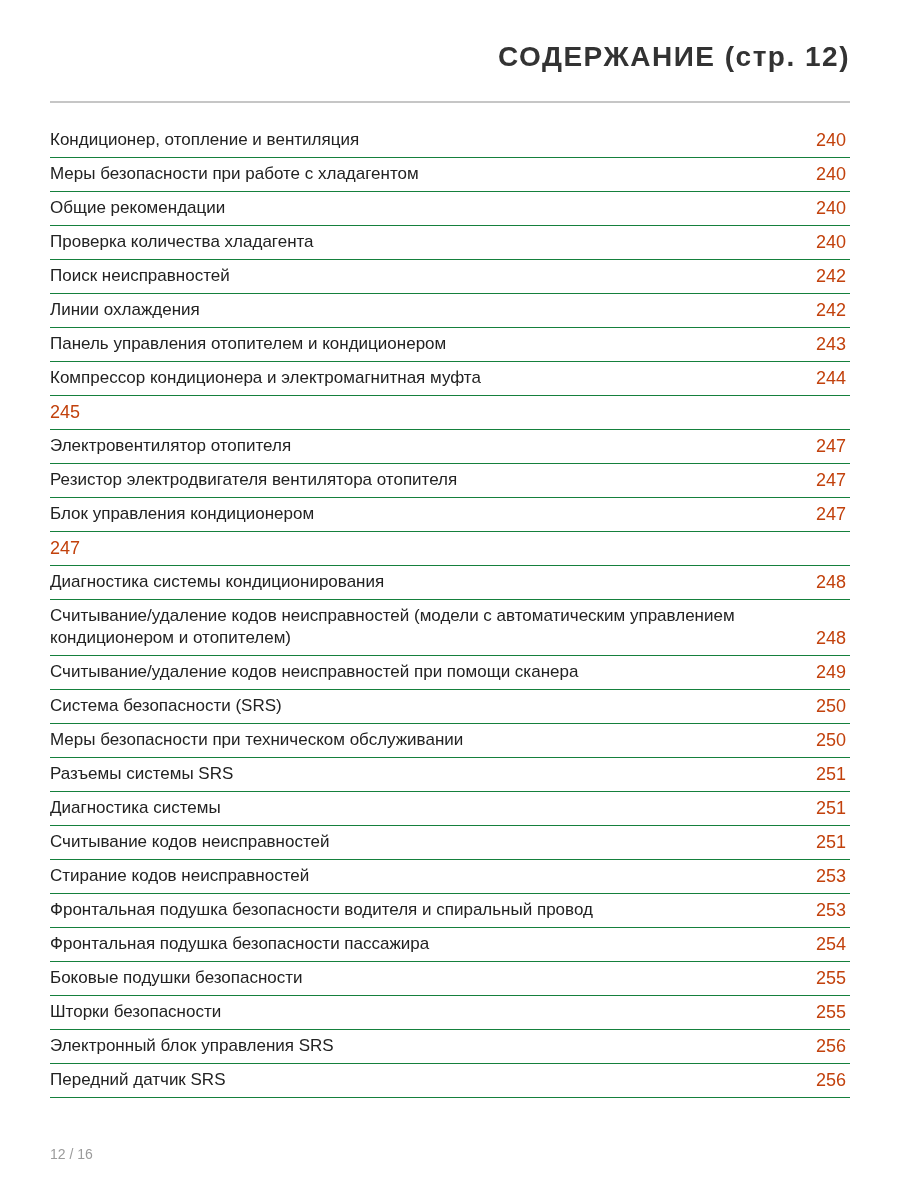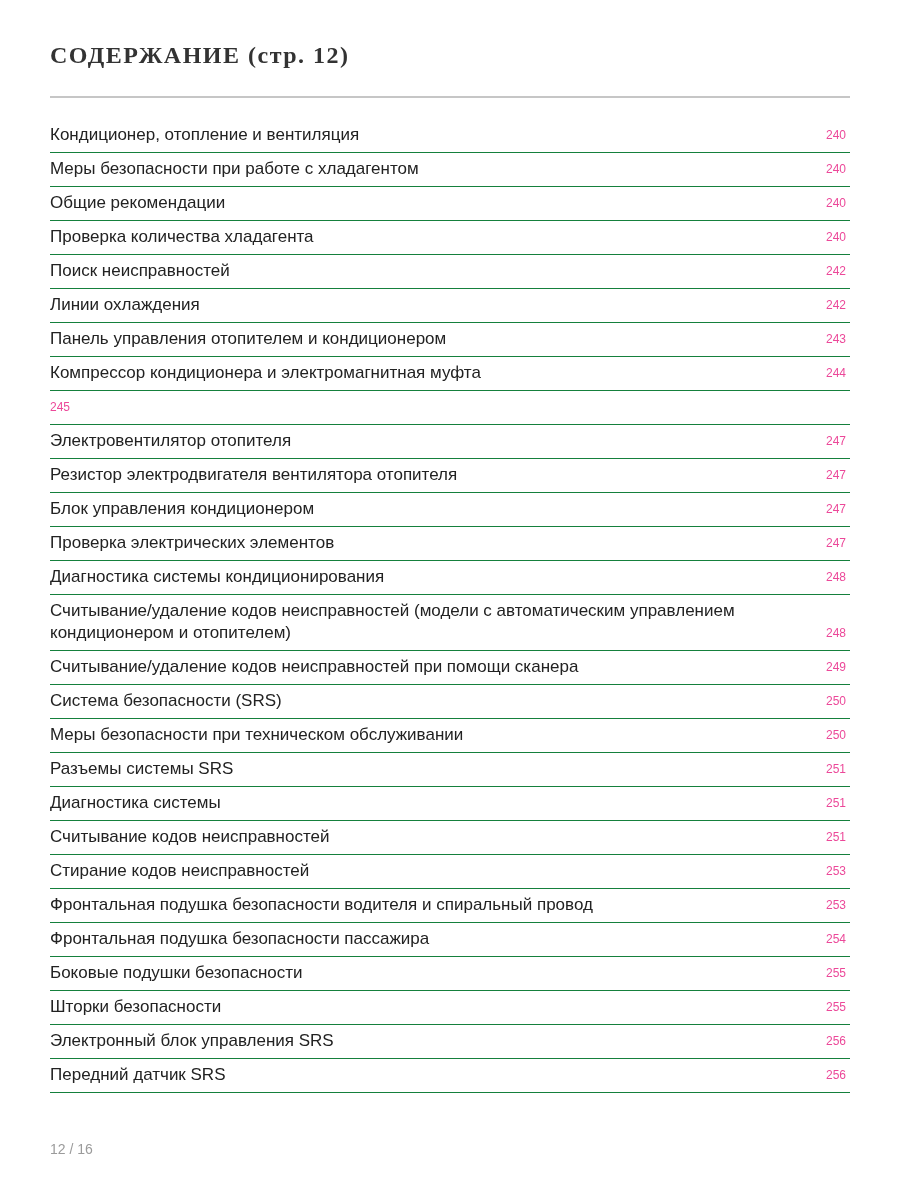--- a/index.html
+++ b/index.html
@@ -10,27 +10,26 @@
     font-family: "Liberation Sans", sans-serif;
   }
   .page {
     width: 900px;
     height: 1200px;
     padding: 0 50px;
     overflow: hidden;
   }
   .title {
     margin-top: 42px;
-    text-align: left;
-    font-size: 24px;
+    text-align: right;
+    font-size: 28px;
     line-height: 1.1;
     font-weight: 700;
     letter-spacing: 1.5px;
     color: #333333;
-    font-family: Liberation Serif, serif;
   }
   .rule {
     margin-top: 28px;
     height: 0;
     border-top: 2px solid #c6c6c6;
   }
   .toc {
     margin-top: 21px;
   }
   .toc-row {
@@ -42,23 +41,23 @@
     border-bottom: 1px solid #15803d;
   }
   .toc-label {
     flex: 1 1 auto;
     font-size: 17px;
     line-height: 22px;
     color: #222222;
   }
   .toc-num {
     flex: 0 0 auto;
-    font-size: 12px;
+    font-size: 18px;
     line-height: 22px;
-    color: #ec4899;
+    color: #c2410c;
     padding-right: 4px;
     text-align: left;
   }
   .footer {
     margin-top: 48px;
     text-align: left;
     font-size: 14px;
     line-height: 17px;
     color: #9b9b9b;
   }
@@ -125,21 +124,20 @@
     <span class="toc-label">Резистор электродвигателя вентилятора отопителя</span>
     <span class="toc-num">247</span>
   </div>
 
   <div class="toc-row">
     <span class="toc-label">Блок управления кондиционером</span>
     <span class="toc-num">247</span>
   </div>
 
   <div class="toc-row">
-    <span class="toc-label">Проверка электрических элементов</span>
     <span class="toc-num">247</span>
   </div>
 
   <div class="toc-row">
     <span class="toc-label">Диагностика системы кондиционирования</span>
     <span class="toc-num">248</span>
   </div>
 
   <div class="toc-row">
     <span class="toc-label">Считывание/удаление кодов неисправностей (модели с автоматическим управлением кондиционером и отопителем)</span>

